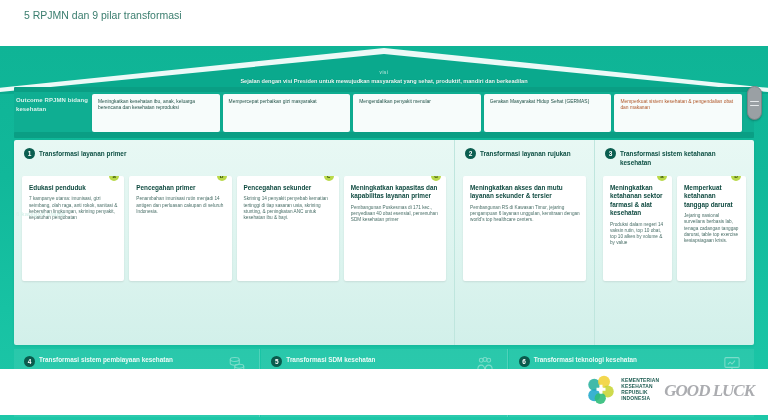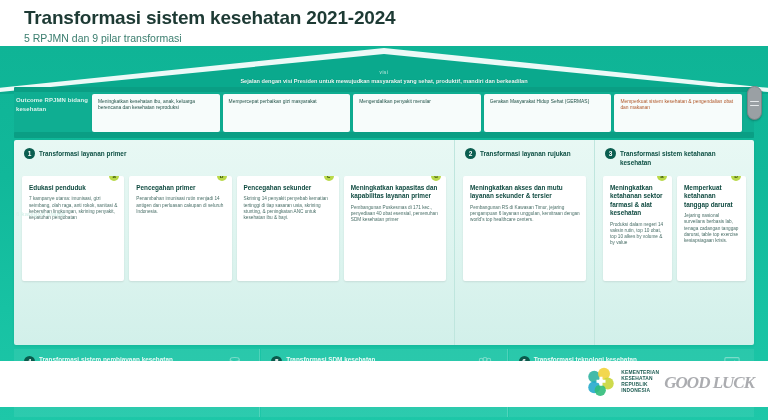--- a/index.html
+++ b/index.html
@@ -204,21 +204,21 @@
     margin-top: 4px; margin-left: 15px;
     font-size: 4.6px; line-height: 6px; color: #bfeee3;
   }
   .bicon {
     position: absolute; right: 12px; top: 6px;
     width: 20px; height: 18px; opacity: .55;
   }
 
   
   #footer {
-    position: absolute; left: 0; bottom: 13px; width: 768px; height: 46px;
+    position: absolute; left: 0; bottom: 5px; width: 768px; height: 46px;
     background: #ffffff; z-index: 8;
   }
   #logo-block {
     position: absolute; right: 14px; top: 6px;
     display: flex; align-items: center; gap: 5px;
   }
   #kemenkes-mark { width: 30px; height: 30px; }
   #kemenkes-text {
     font-size: 4.9px; font-weight: bold; line-height: 6.2px; color: #1d5c52;
     letter-spacing: .2px;
@@ -245,21 +245,20 @@
   }
   #scroll-handle i:nth-child(1) { margin-top: 14px; }
   #scroll-handle i:nth-child(2) { margin-top: 3px; }
 </style>
 </head>
 <body>
 
 <div id="stage">
 
   <div id="header">
-    <div id="page-title">Transformasi sistem kesehatan 2021-2024</div>
     <div id="page-subtitle">5 RPJMN dan 9 pilar transformasi</div>
   </div>
 
   <div id="board">
 
     <div id="roof-wrap">
       <div id="roof-tri"></div>
       <div id="roof-inner"></div>
     </div>
     <div id="visi-band">

